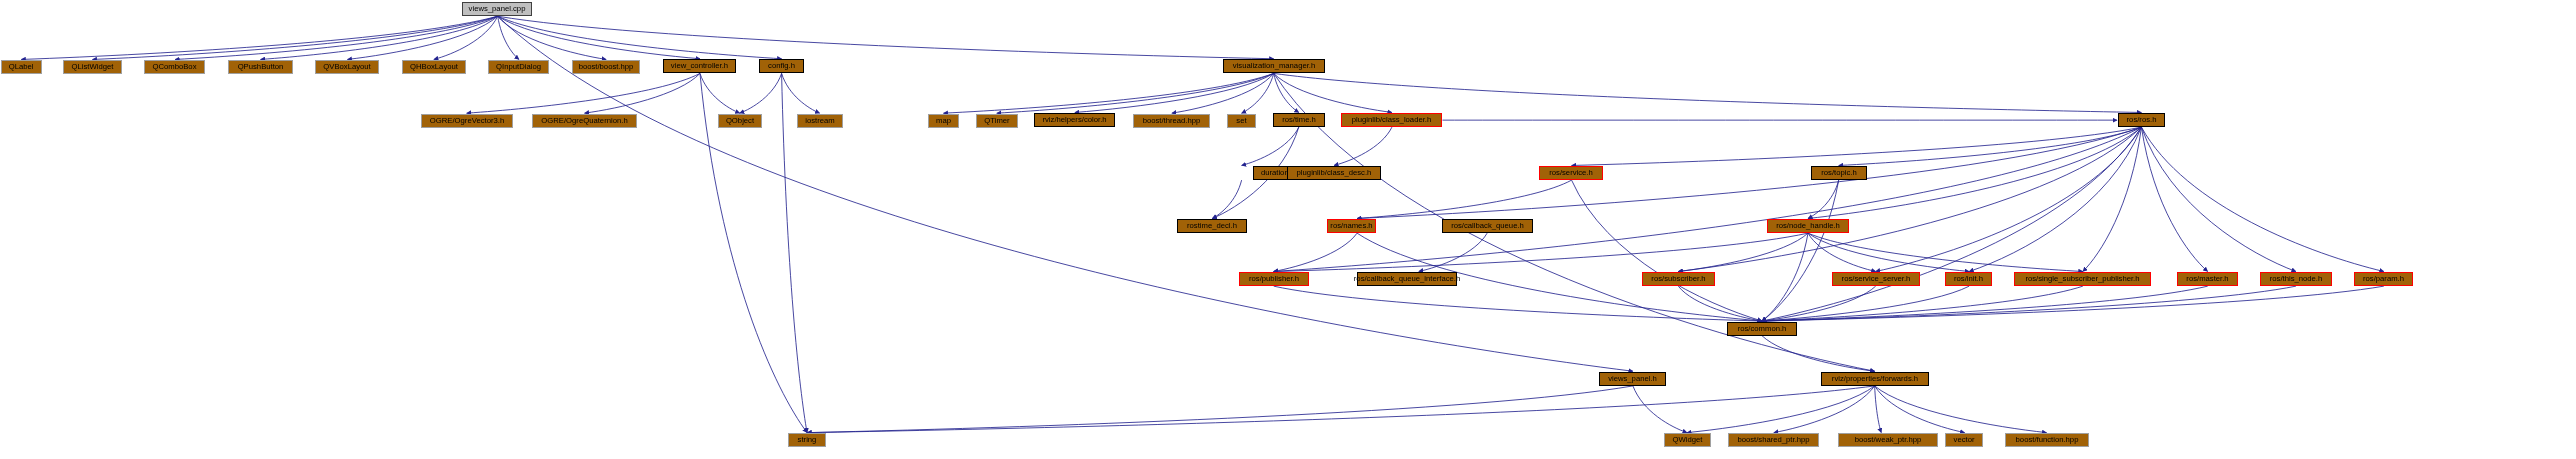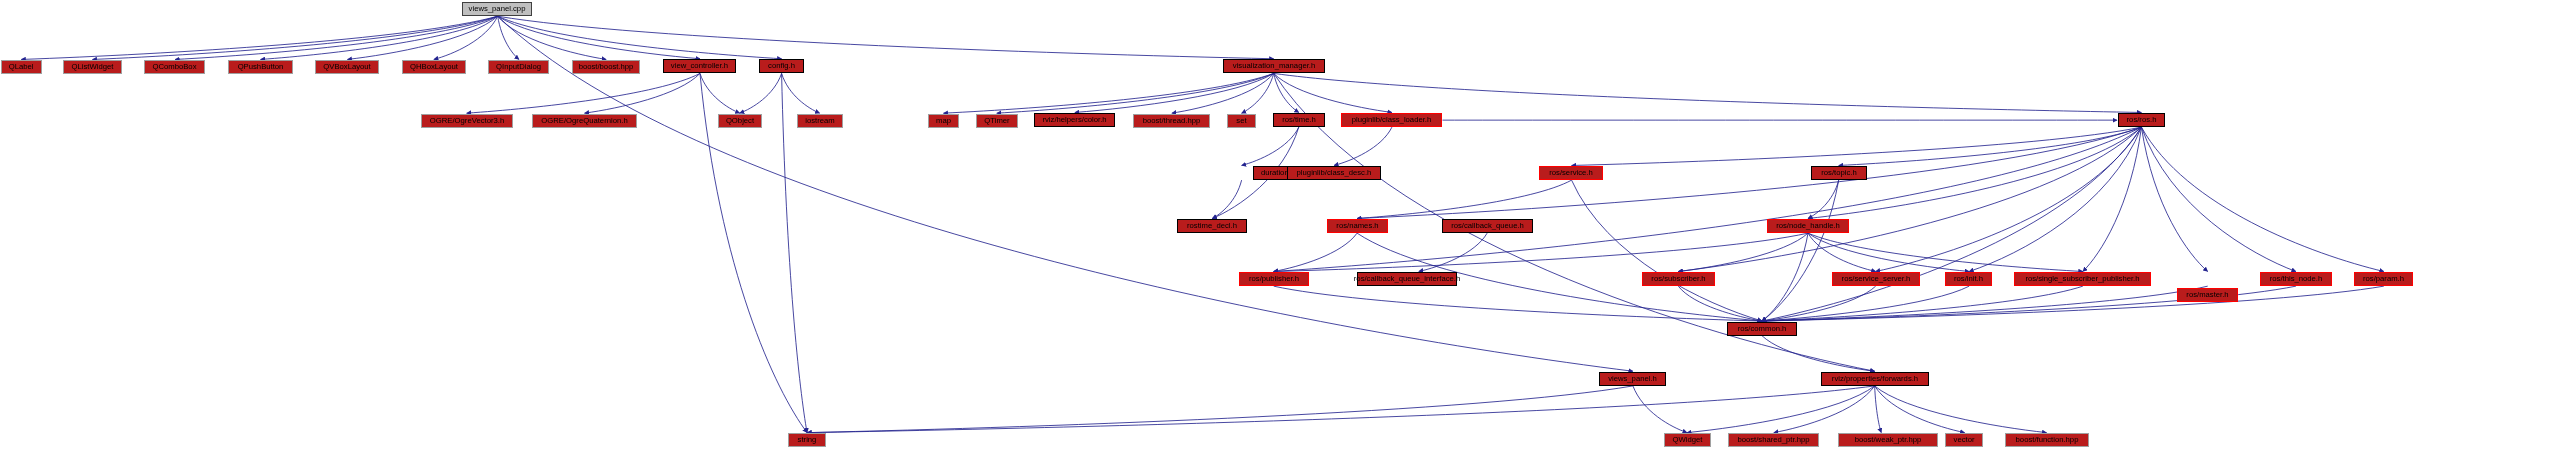--- a/index.html
+++ b/index.html
@@ -13,21 +13,21 @@
   }
   svg.edges{position:absolute;left:0;top:0;width:2576px;height:460px;pointer-events:none;}
   .node{
     position:absolute;
     box-sizing:border-box;
     display:flex;
     align-items:center;
     justify-content:center;
     height:14px;
     border:0.7px solid #a0a0a0;
-    background:#b91c1c;
+    background:#a16207;
     color:#000000;
     font-size:7.7px;
     line-height:7.7px;
     white-space:nowrap;
     padding:0 3.5px;
     letter-spacing:0px;
   }
   .node.black{border:1px solid #000000;}
   .node.red{border:1px solid #ff0000;color:#000000;}
   .node.root{background:#bfbfbf;border:1px solid #404040;}
@@ -203,21 +203,21 @@
       </div>
       <div class="node red" style="left: 1539px; top: 166px; width: 64px;">
         <span>ros/service.h</span>
       </div>
       <div class="node black" style="left: 1811px; top: 166px; width: 56px; text-align: center;">
         <span>ros/topic.h</span>
       </div>
       <div class="node black" style="left: 1177px; top: 219px; width: 70px;">
         <span>rostime_decl.h</span>
       </div>
-      <div class="node red" style="left: 1327px; top: 219px; width: 61px;">
+      <div class="node red" style="left: 1327px; top: 219px; width: 49px;">
         <span>ros/names.h</span>
       </div>
       <div class="node black" style="left: 1442px; top: 219px; width: 91px;">
         <span>ros/callback_queue.h</span>
       </div>
       <div class="node red" style="left: 1767px; top: 219px; width: 82px;">
         <span>ros/node_handle.h</span>
       </div>
       <div class="node red" style="left: 1239px; top: 272px; width: 70px;">
         <span>ros/publisher.h</span>
@@ -230,21 +230,21 @@
       </div>
       <div class="node red" style="left: 1832px; top: 272px; width: 88px;">
         <span>ros/service_server.h</span>
       </div>
       <div class="node red" style="left: 1945px; top: 272px; width: 47px;">
         <span>ros/init.h</span>
       </div>
       <div class="node red" style="left: 2014px; top: 272px; width: 137px;">
         <span>ros/single_subscriber_publisher.h</span>
       </div>
-      <div class="node red" style="left: 2177px; top: 288px; width: 61px;">
+      <div class="node red" style="left: 2177px; top: 272px; width: 61px;">
         <span>ros/master.h</span>
       </div>
       <div class="node red" style="left: 2260px; top: 272px; width: 72px;">
         <span>ros/this_node.h</span>
       </div>
       <div class="node red" style="left: 2354px; top: 272px; width: 59px;">
         <span>ros/param.h</span>
       </div>
       <div class="node black" style="left: 1727px; top: 322px; width: 70px;">
         <span>ros/common.h</span>

